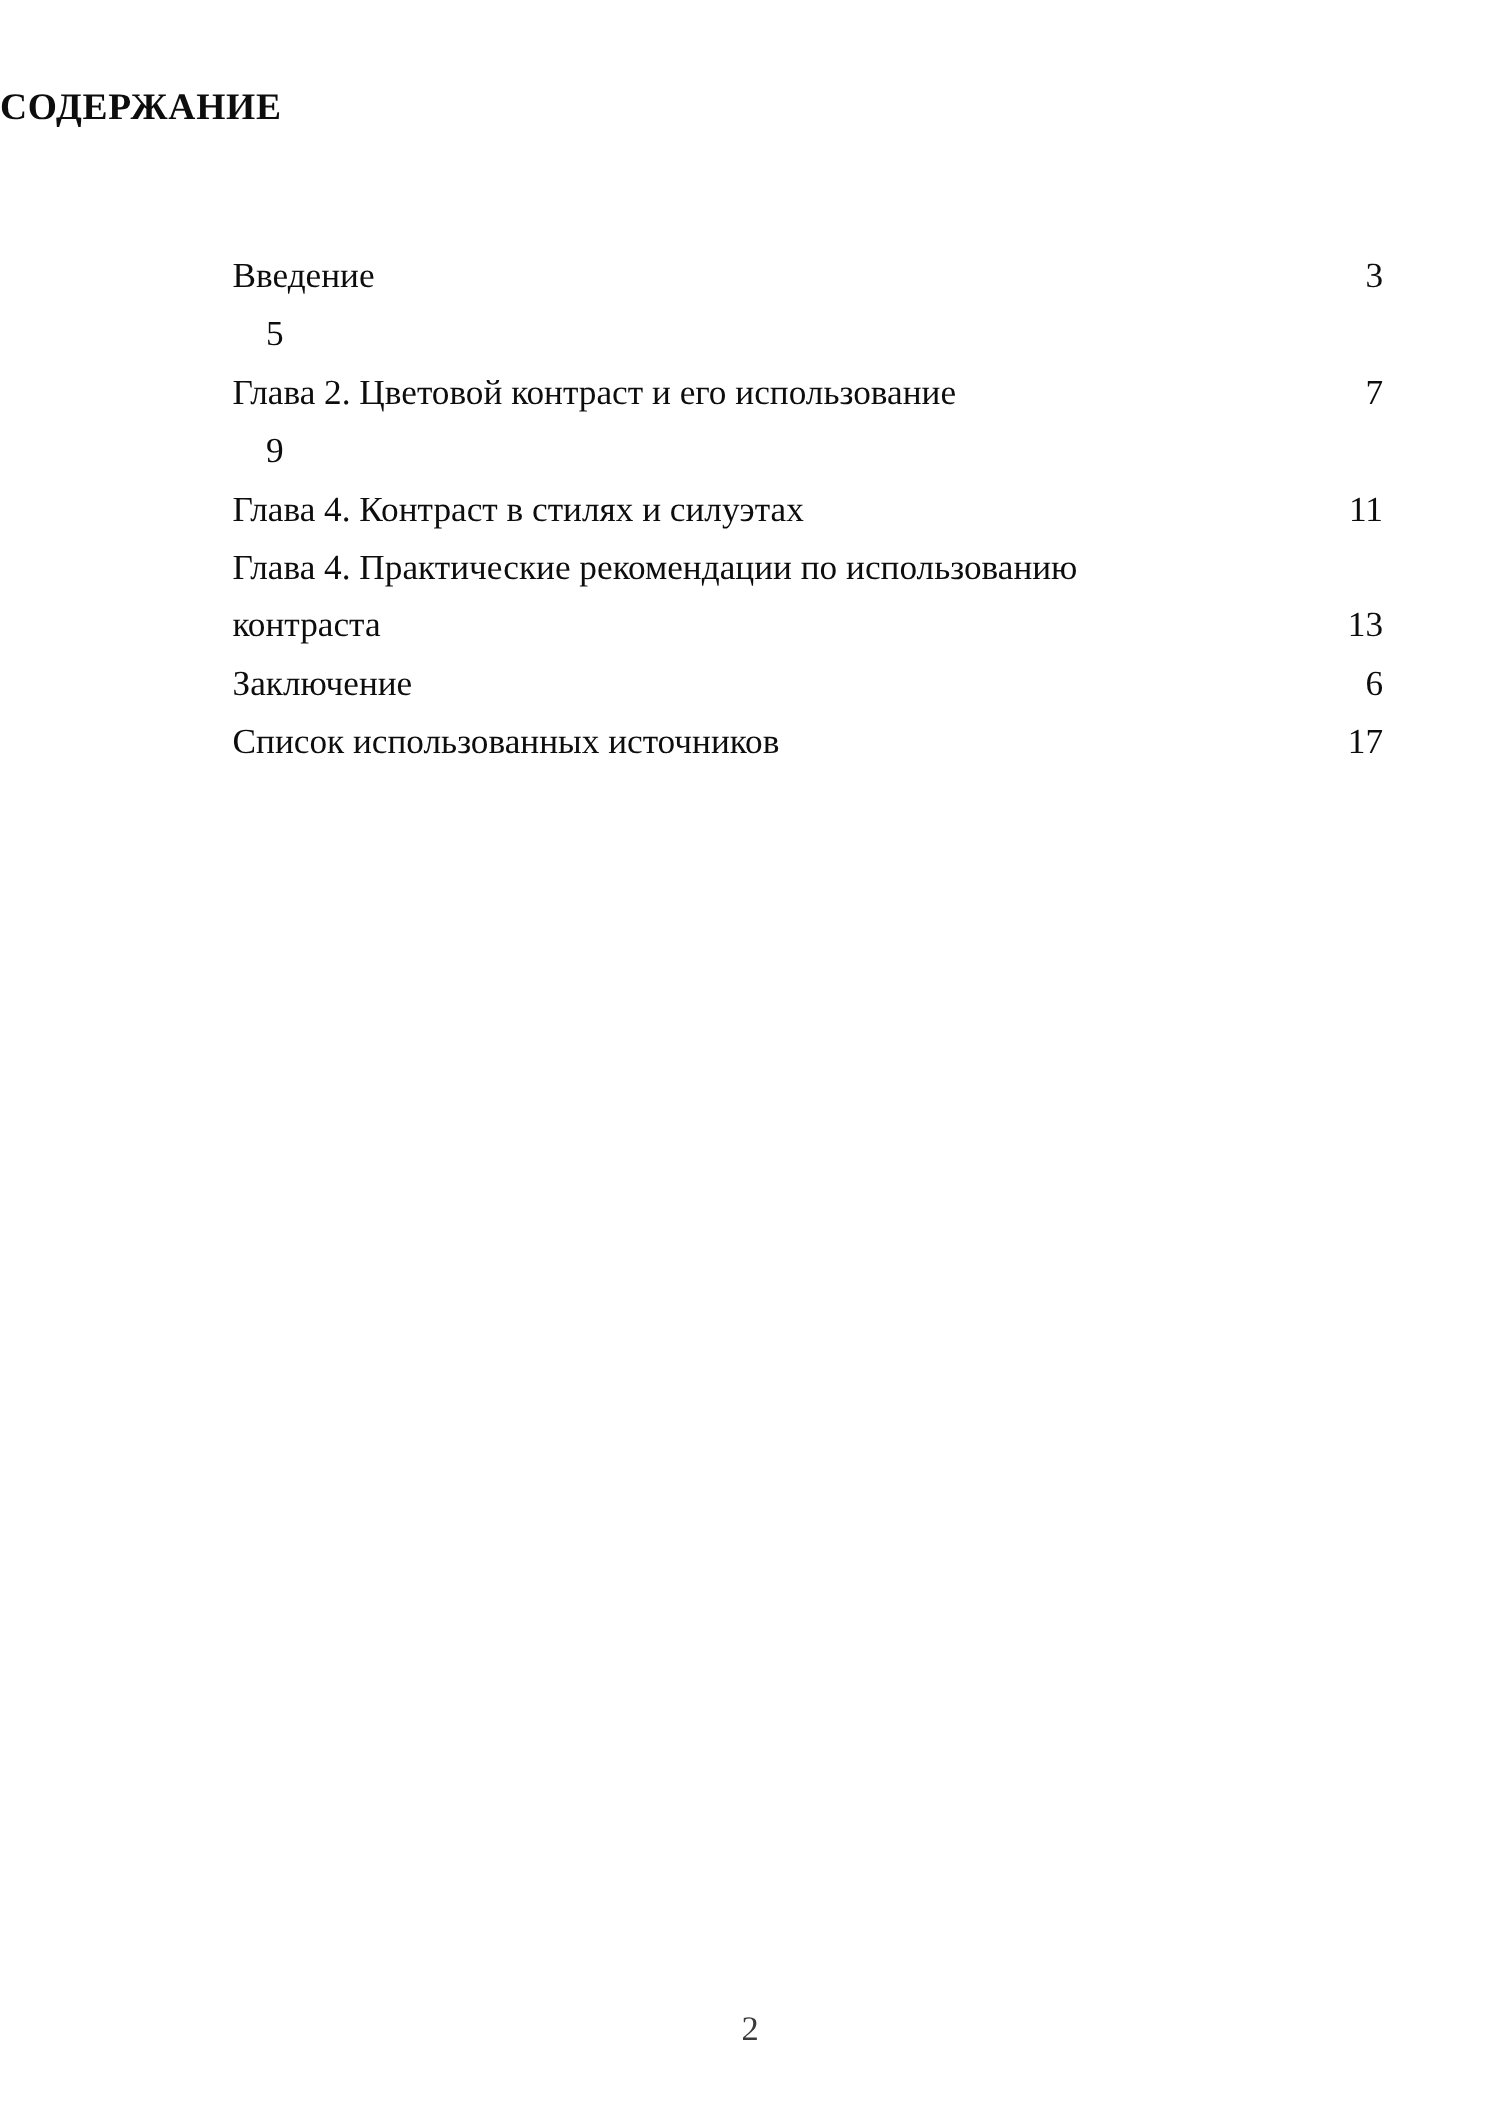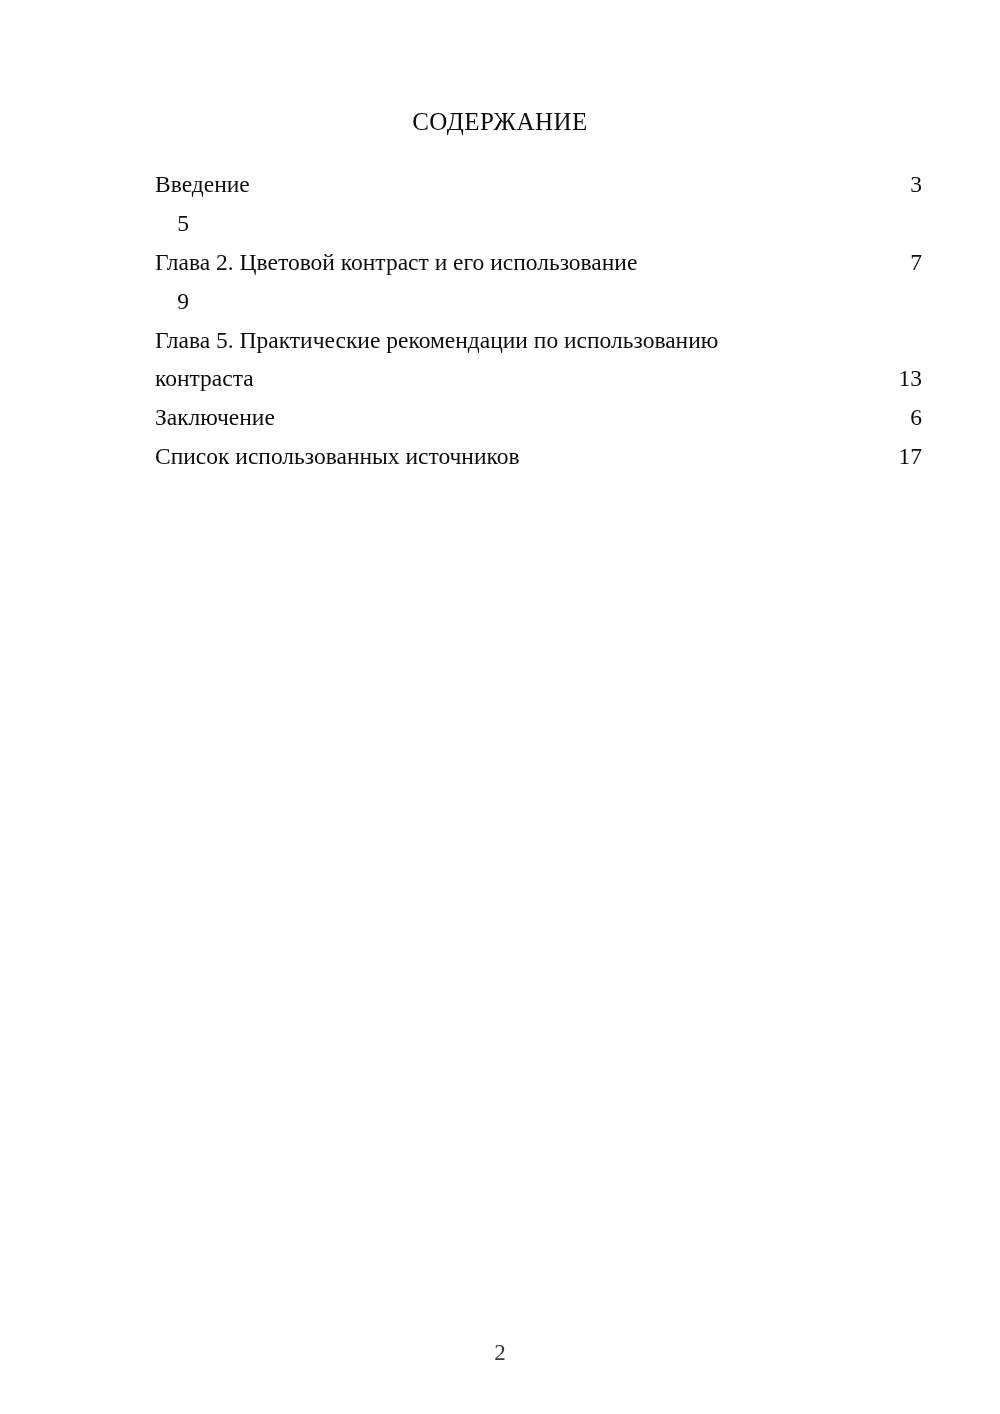--- a/index.html
+++ b/index.html
@@ -14,26 +14,25 @@
   .page {
     position: relative;
     width: 1000px;
     height: 1414px;
     margin: 0 auto;
     background: #ffffff;
     overflow: hidden;
     box-sizing: border-box;
   }
   .doc-title {
-    text-align: center;
-    font-weight: normal;
+    font-weight: bold;
     font-size: 25px;
     letter-spacing: 0.5px;
     margin: 0;
-    padding-top: 108px;
+    padding-top: 58px;
   }
   .toc {
     margin: 0;
     padding: 0;
     list-style: none;
     position: absolute;
     left: 143px;
     right: 78px;
     top: 165px;
   }
@@ -90,23 +89,27 @@
 
     <li class="toc-entry">
       <span class="toc-label">Глава 2. Цветовой контраст и его использование</span>
       <span class="toc-page">7</span>
     </li>
 
     <li class="toc-entry">
       <span class="toc-page">9</span>
     </li>
 
+    <li class="toc-entry">
+      <span class="toc-label">Глава 4. Контраст в стилях и силуэтах</span>
+      <span class="toc-page">11</span>
+    </li>
 
     <li class="toc-entry two-line">
-      <span class="toc-label">Глава 5. Практические рекомендации по использованию контраста</span>
+      <span class="toc-label">Глава 4. Практические рекомендации по использованию контраста</span>
       <span class="toc-page">13</span>
     </li>
 
     <li class="toc-entry">
       <span class="toc-label">Заключение</span>
       <span class="toc-page">6</span>
     </li>
 
     <li class="toc-entry">
       <span class="toc-label">Список использованных источников</span>

